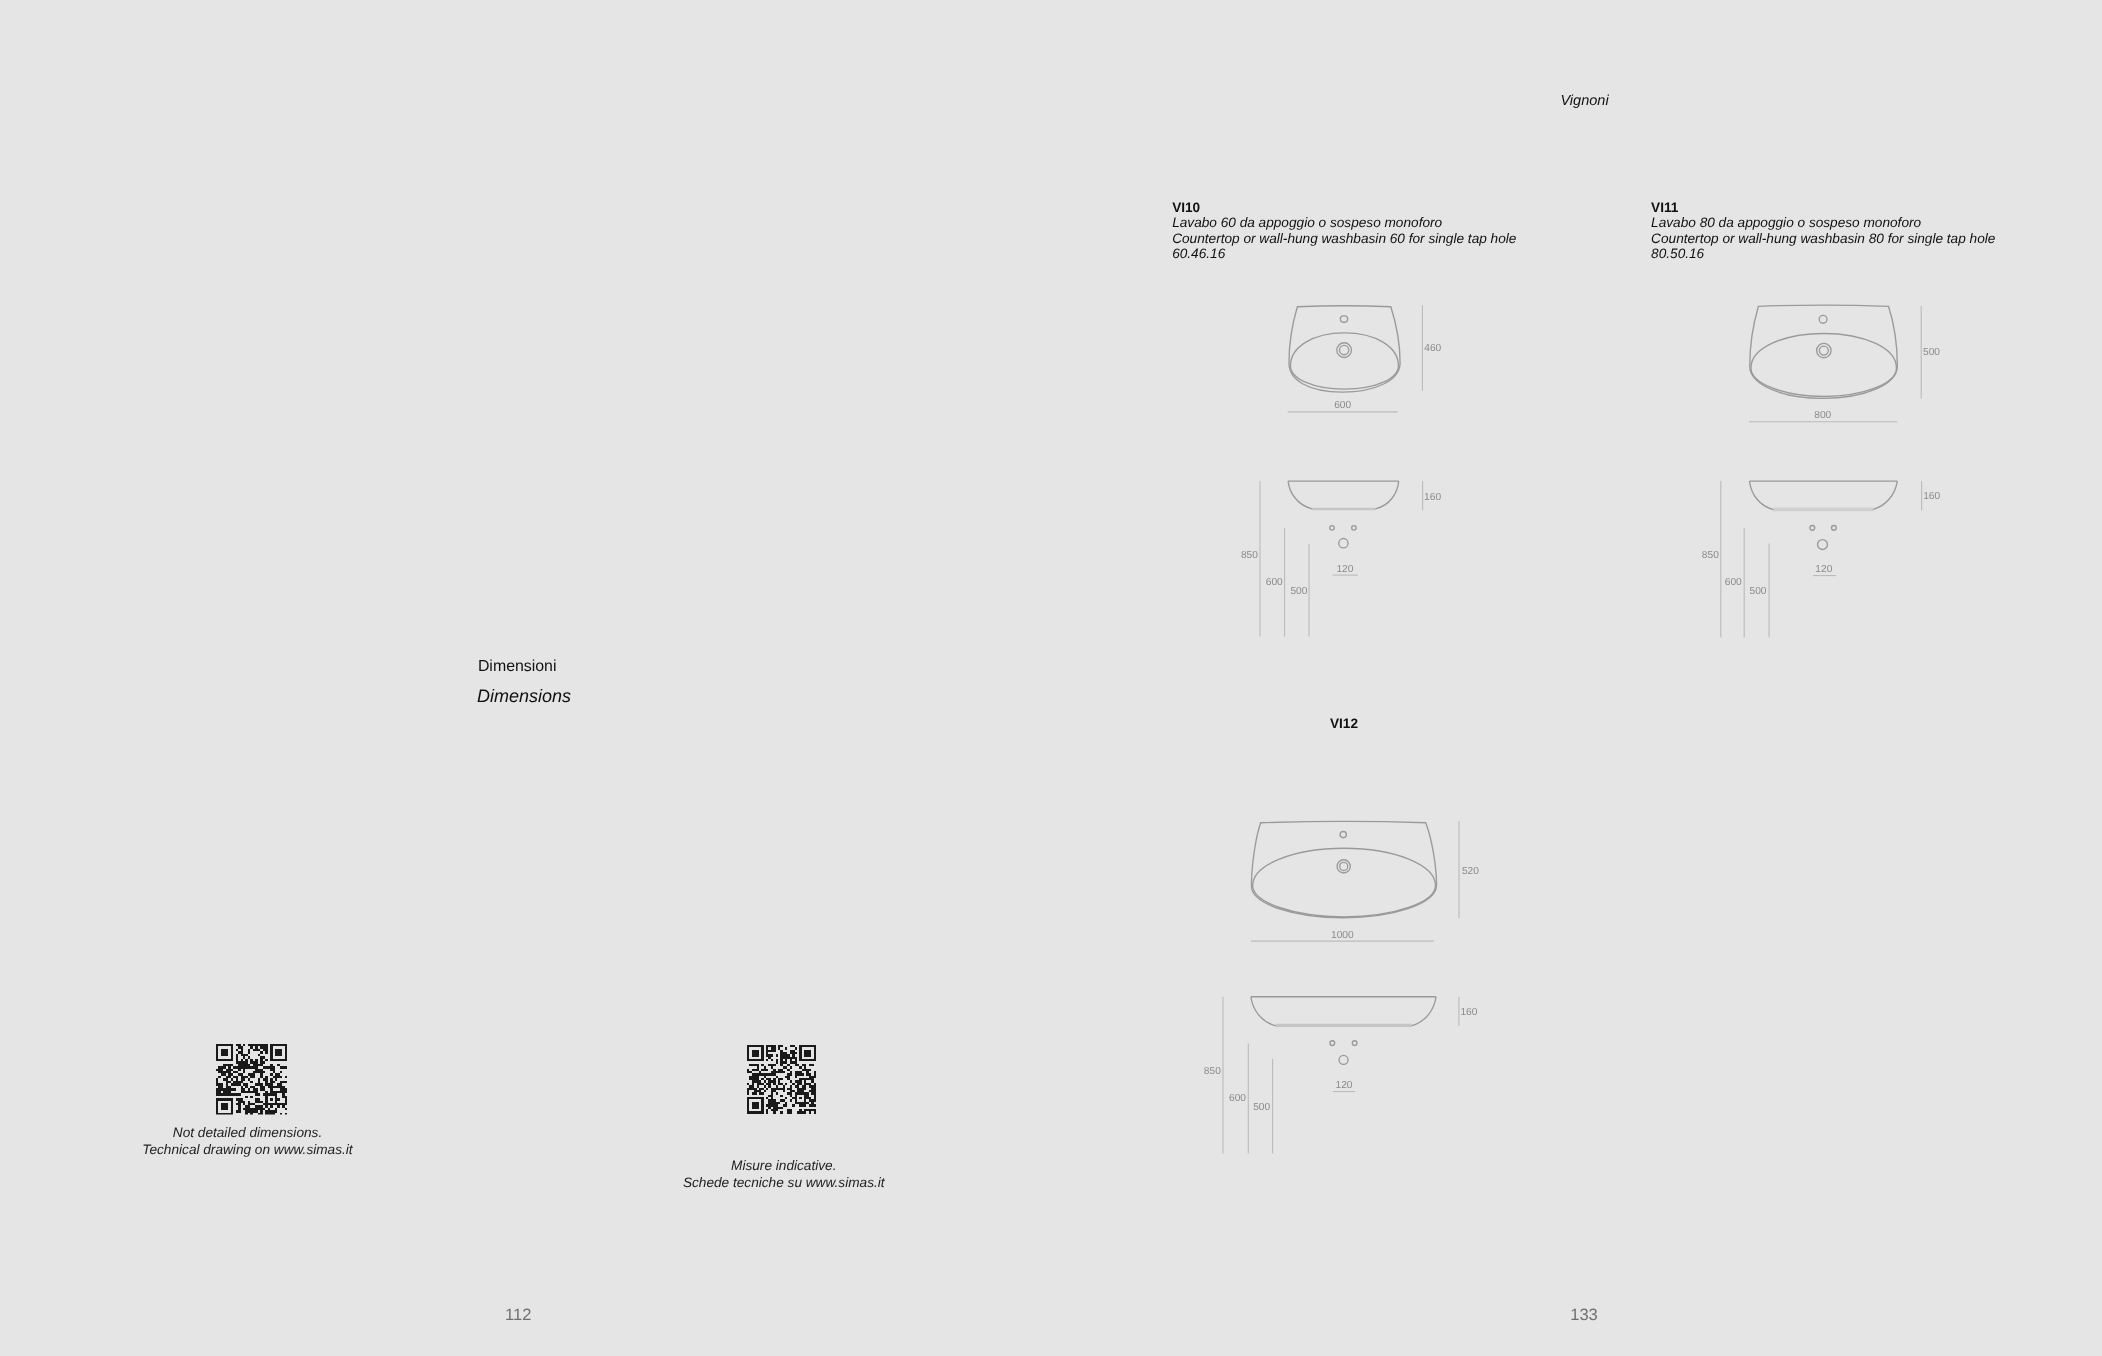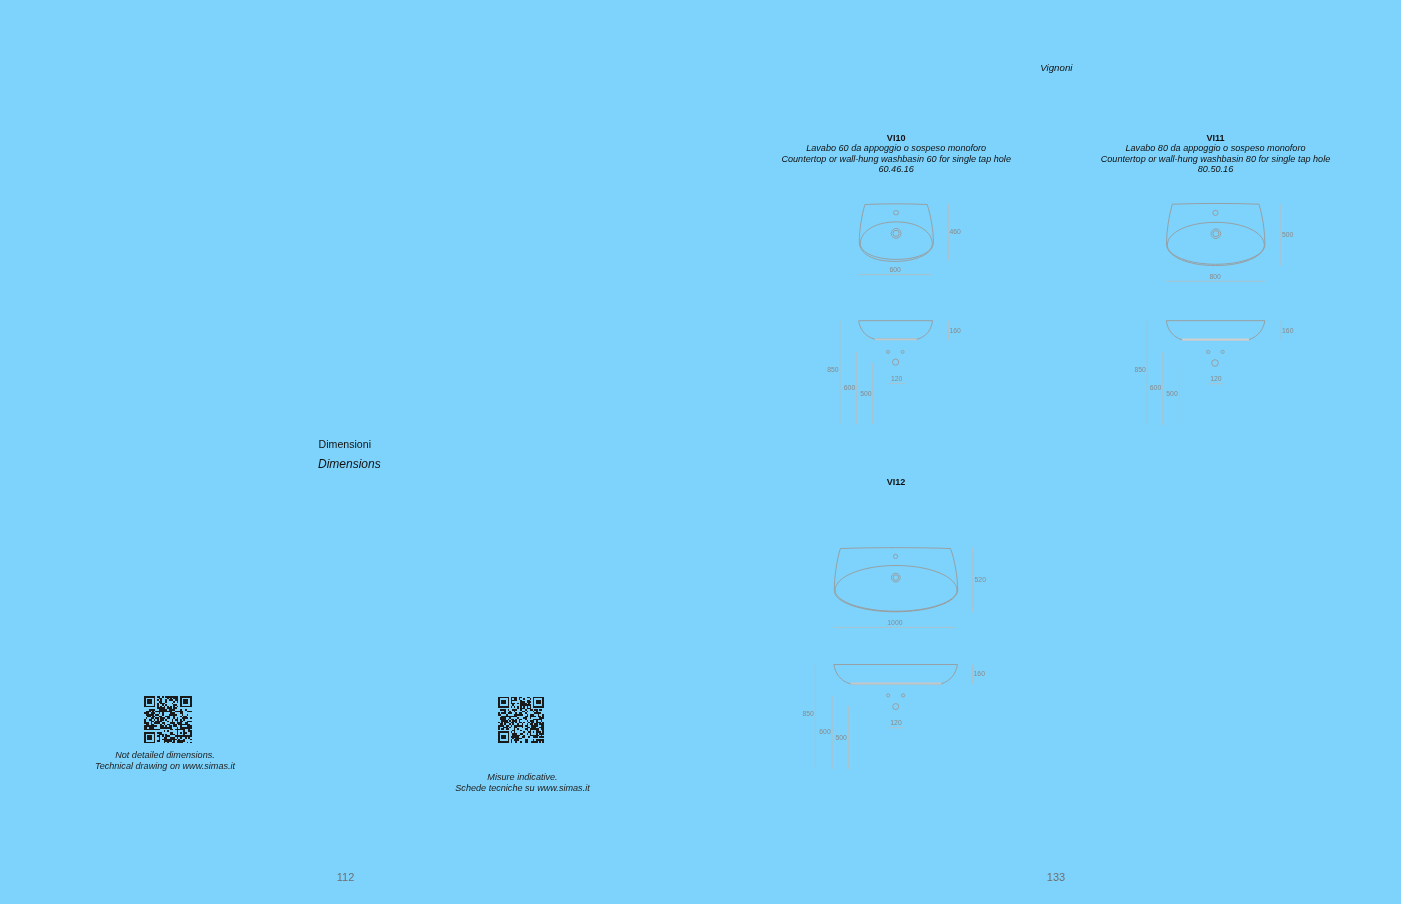--- a/index.html
+++ b/index.html
@@ -1,19 +1,19 @@
 <!DOCTYPE html>
 <html><head>
 <meta charset="utf-8">
 <style>
 html,body{margin:0;padding:0;background:#fff;}
-#page{position:relative;width:1401px;height:904px;background:#7dd3fc;overflow:hidden;
+#page{position:relative;width:1401px;height:904px;background:#e5e5e5;overflow:hidden;
   font-family:"Liberation Sans",sans-serif;}
 .t{position:absolute;white-space:nowrap;color:#111;}
-.ttl{font-size:9.1px;line-height:10.4px;text-align:center;transform:translateX(-50%);}
+.ttl{font-size:9.1px;line-height:10.4px;text-align:left;transform:translateX(-50%);}
 .ttl b{font-style:normal;font-weight:bold;}
 .ttl i{font-style:italic;}
 .cap{font-size:9.1px;font-style:italic;line-height:11.3px;text-align:center;transform:translateX(-50%);color:#222;}
 svg text{font-family:"Liberation Sans",sans-serif;}
 </style>
 </head>
 <body>
 <div id="page">
 
 <div class="t" style="left:1040.3px;top:62.9px;font-size:9.7px;line-height:9.7px;font-style:italic;">Vignoni</div>

